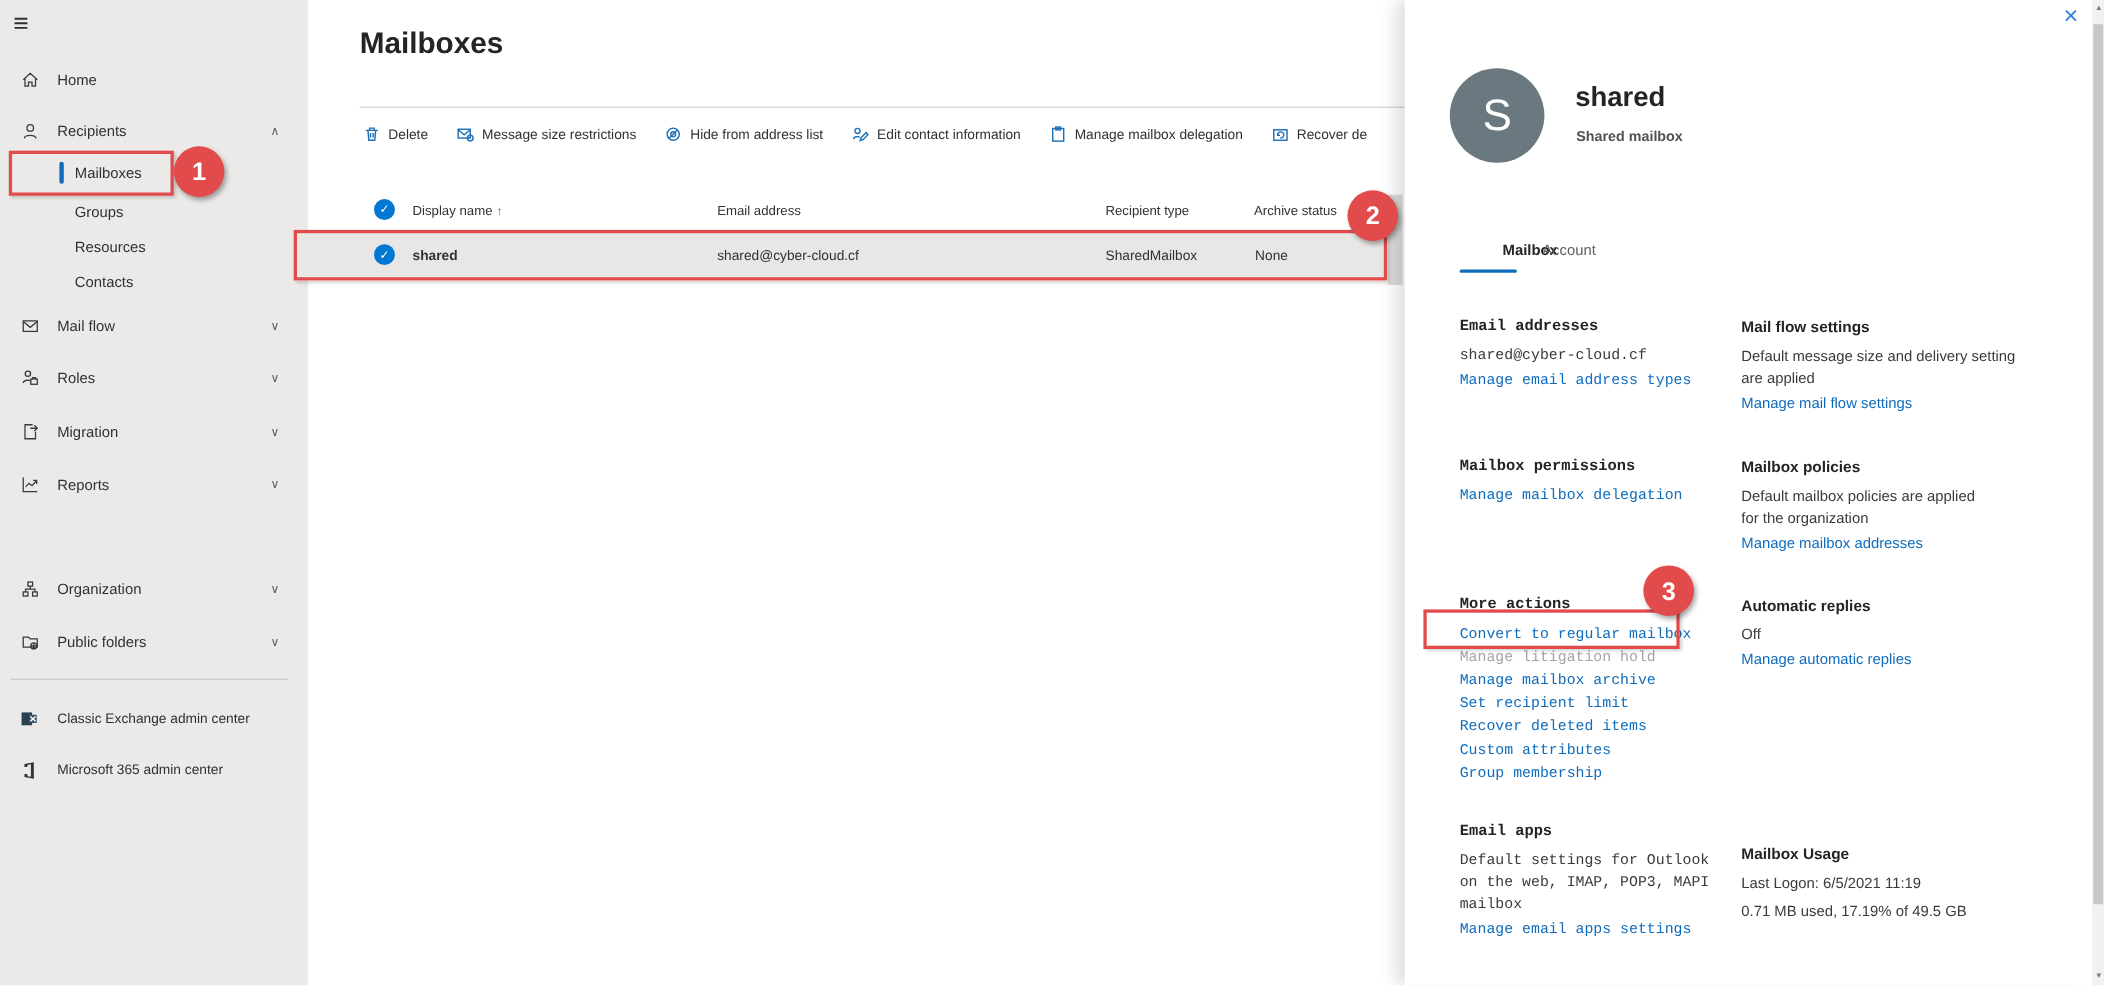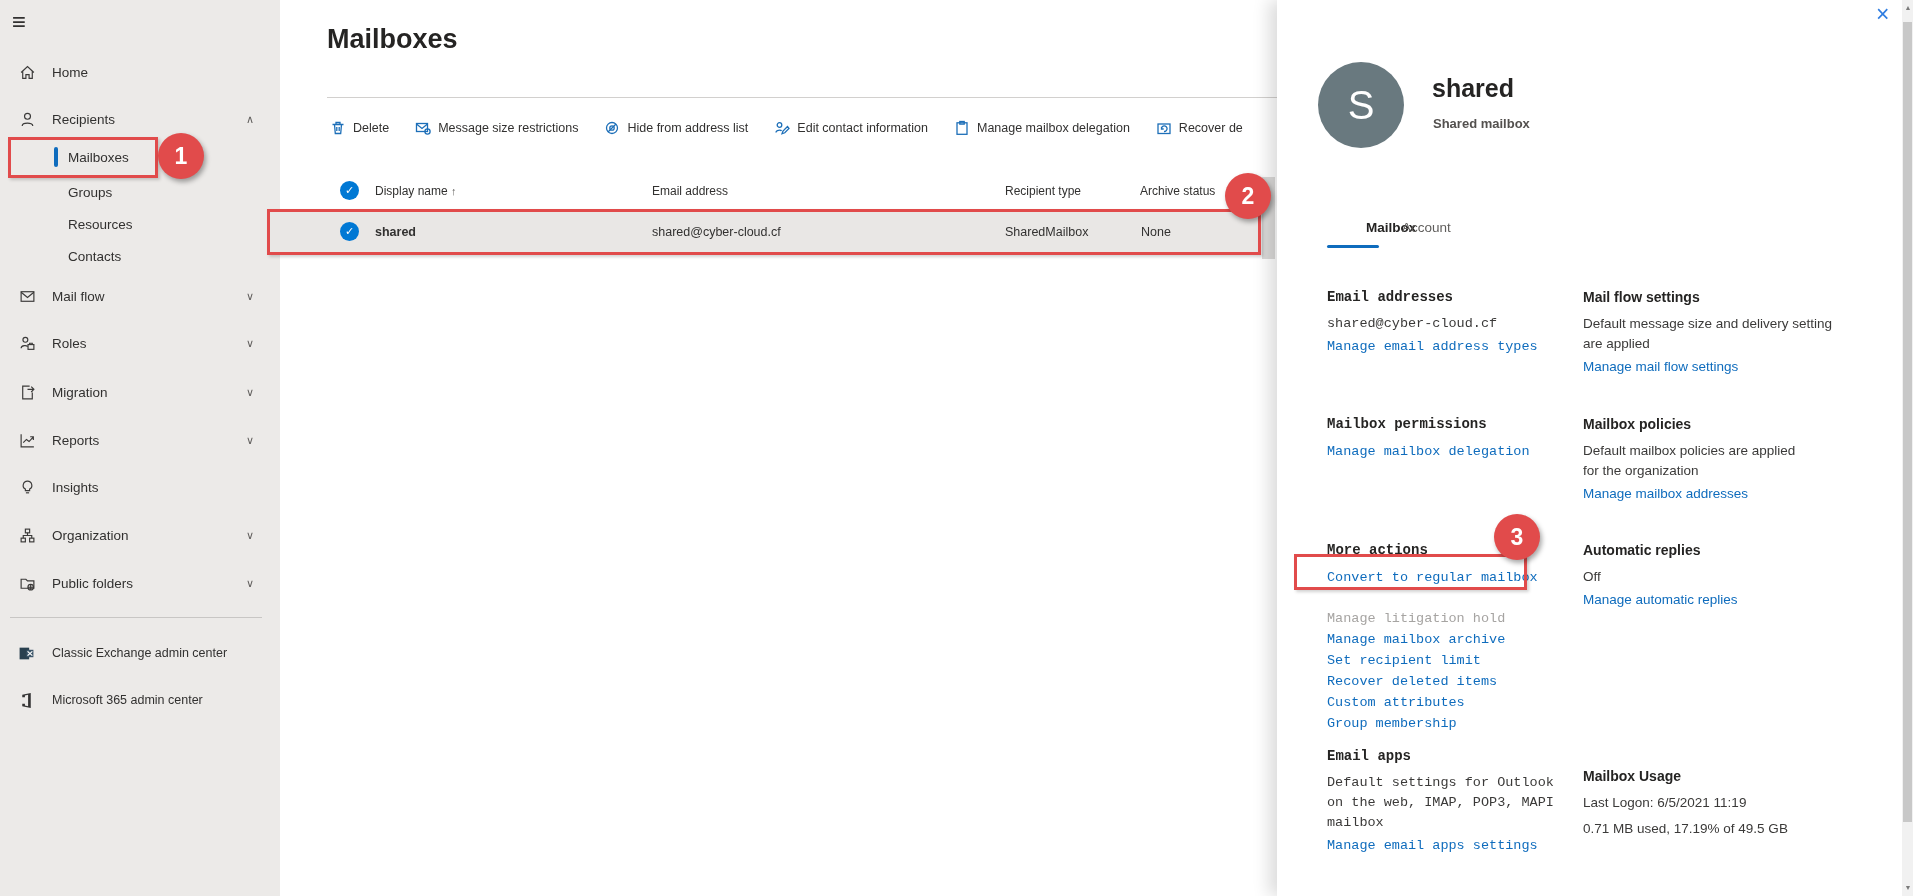--- a/index.html
+++ b/index.html
@@ -16,21 +16,21 @@
   .nav-sub .nav-label { left:68px; }
   .nav-chevron { position:absolute; left:246px; font-size:11px; color:#605e5c; }
   .sel-bar { position:absolute; left:54px; top:6px; width:4px; height:20px; background:#0f6cbd; border-radius:2px; }
   .side-divider { position:absolute; left:10px; top:617px; width:252px; height:1px; background:#c8c6c4; }
   .foot-icon { position:absolute; left:16px; width:20px; height:18px; display:flex; align-items:center; justify-content:center; }
   .nav-foot .nav-label { left:52px; font-size:12.5px; }
 
   
   .page-title { position:absolute; left:327px; top:24px; font-size:27px; font-weight:bold; color:#252423; }
   .main-divider { position:absolute; left:327px; top:97px; width:950px; height:1px; background:#d2d0ce; }
-  .toolbar { position:absolute; left:330px; top:108px; width:947px; height:28px; display:flex; align-items:flex-end; gap:26px; overflow:hidden; white-space:nowrap; }
+  .toolbar { position:absolute; left:330px; top:108px; width:947px; height:28px; display:flex; align-items:center; gap:26px; overflow:hidden; white-space:nowrap; }
   .tb-item { display:flex; align-items:center; gap:7px; cursor:pointer; }
   .tb-item svg { stroke:#1d6fb8; fill:none; stroke-width:1.3; }
   .tb-label { font-size:12.5px; color:#323130; }
 
   .check-circle { width:19px; height:19px; border-radius:50%; background:#0078d4; color:#fff; font-size:11px; display:flex; align-items:center; justify-content:center; }
   .thead { position:absolute; left:280px; top:178px; width:995px; height:30px; }
   .thead .check-circle { position:absolute; left:60px; top:3px; }
   .th { position:absolute; top:6px; font-size:12px; color:#323130; }
   .c1 { left:95px; } .c2 { left:372px; } .c3 { left:725px; } .c4 { left:860px; }
   .sort-arrow { color:#605e5c; font-size:11px; }
@@ -49,21 +49,21 @@
   .panel-subtitle { position:absolute; left:156px; top:116px; font-size:13px; font-weight:bold; color:#53504e; }
   .tab { position:absolute; top:220px; font-size:13.5px; cursor:pointer; }
   .tab-active { left:50px; color:#252423; font-weight:bold;padding-left:39px; }
   .tab-underline { position:absolute; left:50px; top:245px; width:52px; height:3px; background:#0f6cbd; border-radius:2px; }
   .tab-idle { left:125px; color:#605e5c; }
 
   .card { position:absolute; font-size:13.5px; line-height:20px; color:#3b3a39; }
   .card h3 { font-size:14px; font-weight:bold; color:#252423; margin-bottom:7px; line-height:19px; }
   .card .body-line { margin-bottom:2px; }
   .plink { color:#0f6cbd; text-decoration:none; display:block; cursor:pointer; line-height:21px; }
-  .plink-disabled { color:#a6a4a2; cursor:default;margin-top:20px; }
+  .plink-disabled { color:#a6a4a2; cursor:default; }
   .col-l { left:1327px;font-family:Liberation Mono, monospace; } .col-r { left:1583px; }
   .card-r1l { top:288px; width:238px; } .card-r1r { top:288px; width:252px; }
   .card-r2l { top:415px; width:238px; } .card-r2r { top:415px; width:216px; }
   .card-r3l { top:541px; width:238px; } .card-r3r { top:541px; width:252px; }
   .card-r4l { top:747px; width:238px; } .card-r4r { top:747px; width:262px;margin-top:20px; }
 
   
   .win-scroll { position:absolute; left:1902px; top:0; width:11px; height:896px; background:#f1f1f1; }
   .win-thumb { position:absolute; left:1903px; top:22px; width:9px; height:800px; background:#c8c8c8; }
   .scroll-arrow { position:absolute; left:1903px; width:10px; text-align:center; font-size:7px; color:#7a7a7a; }
@@ -162,29 +162,20 @@
       <span class="nav-icon">
         <svg width="17" height="17" viewBox="0 0 16 16">
             <path d="M2 2 V14 H14"></path>
             <path d="M4 10 L7 7 L9.5 9 L13.5 4.5 M10.5 4.5 H13.5 V7.5"></path>
           </svg>
       </span>
       <span class="nav-label">Reports</span>
       <span class="nav-chevron">∨</span>
     </div>
 
-    <div class="nav-item" style="top:471px">
-      <span class="nav-icon">
-        <svg width="17" height="17" viewBox="0 0 16 16">
-            <path d="M8 2 a4 4 0 0 1 2 7.5 V11 H6 V9.5 A4 4 0 0 1 8 2 Z"></path>
-            <path d="M6.5 13 H9.5"></path>
-          </svg>
-      </span>
-      <span class="nav-label">Insights</span>
-    </div>
 
     <div class="nav-item" style="top:519px">
       <span class="nav-icon">
         <svg width="17" height="17" viewBox="0 0 16 16">
             <rect x="6" y="2" width="4" height="3.5"></rect>
             <rect x="2" y="10.5" width="4" height="3.5"></rect>
             <rect x="10" y="10.5" width="4" height="3.5"></rect>
             <path d="M8 5.5 V8 M4 10.5 V8 H12 V10.5"></path>
           </svg>
       </span>

